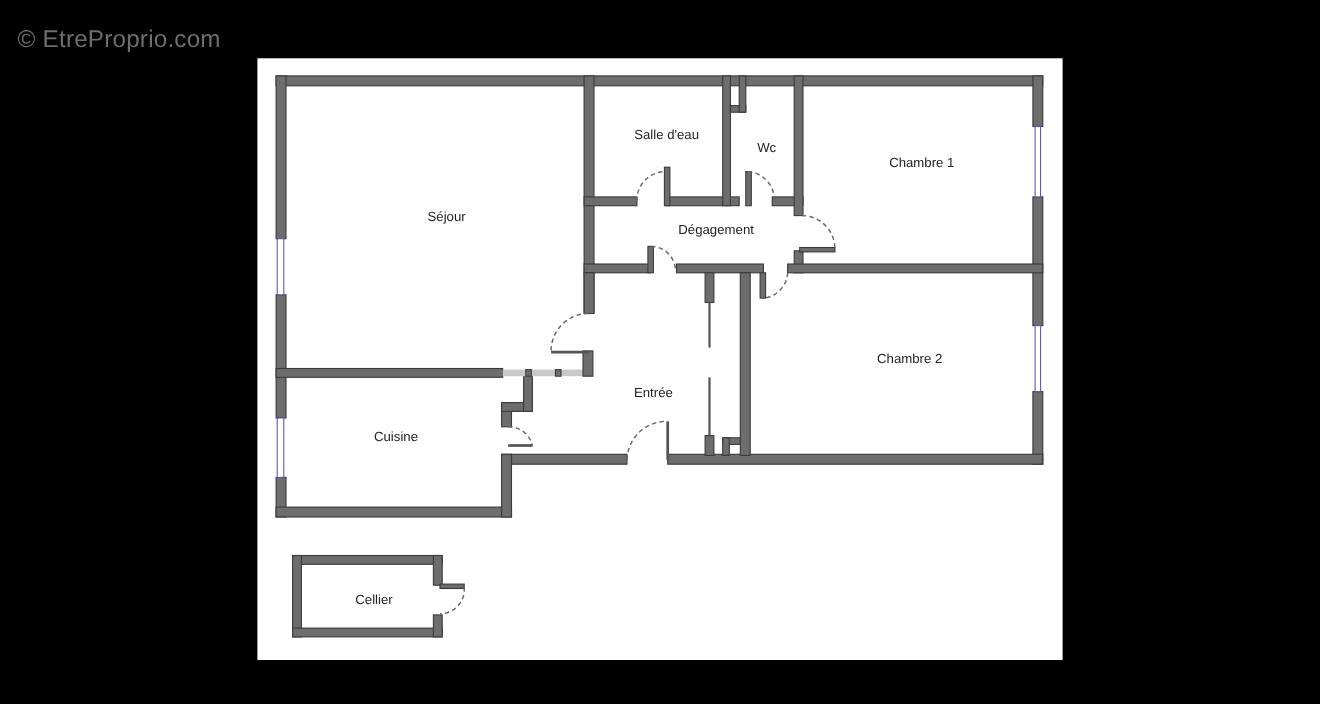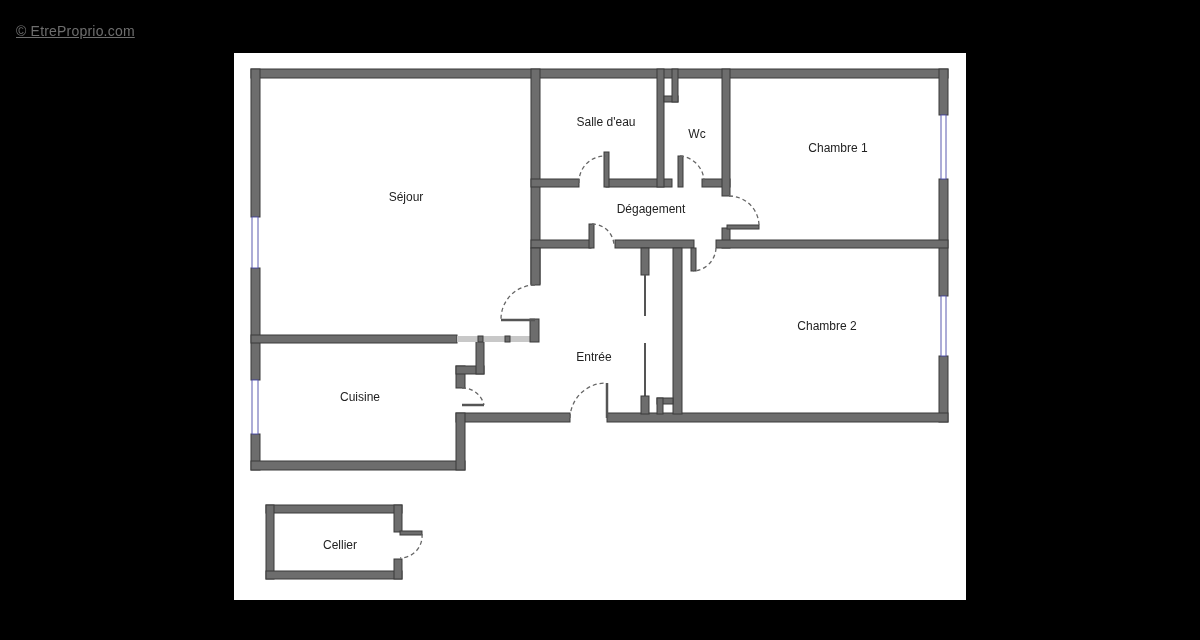--- a/index.html
+++ b/index.html
@@ -1,17 +1,17 @@
 <!DOCTYPE html>
 <html><head>
 <meta charset="utf-8">
 <style>
   html, body { margin: 0; padding: 0; }
   body { width: 1200px; height: 640px; background: #000; position: relative; overflow: hidden; font-family: "Liberation Sans", sans-serif; }
-  .watermark { position: absolute; left: 16px; top: 23px; color: #6e6e6e; font-size: 14px; font-family: "Liberation Sans", sans-serif; letter-spacing: 0.2px; text-decoration: underline; }
+  .watermark { position: absolute; left: 16px; top: 23px; color: #6e6e6e; font-size: 22px; font-family: "Liberation Sans", sans-serif; letter-spacing: 0.2px; }
   .panel { position: absolute; left: 234px; top: 53px; width: 732px; height: 547px; background: #fff; }
   svg { position: absolute; left: 0; top: 0; }
   .wall { fill: #6d6d6d; stroke: #3a3a3a; stroke-width: 1; }
   .thin { stroke: #555; stroke-width: 2; fill: none; }
   .swing { stroke: #666; stroke-width: 1.3; fill: none; stroke-dasharray: 4 3; }
   .leaf { stroke: #555; stroke-width: 2.5; }
   .win { stroke: #5a5ab0; stroke-width: 1; fill: #fff; }
   .lbl { font-family: "Liberation Sans", sans-serif; font-size: 12px; fill: #222; text-anchor: middle; }
 </style>
 </head>

